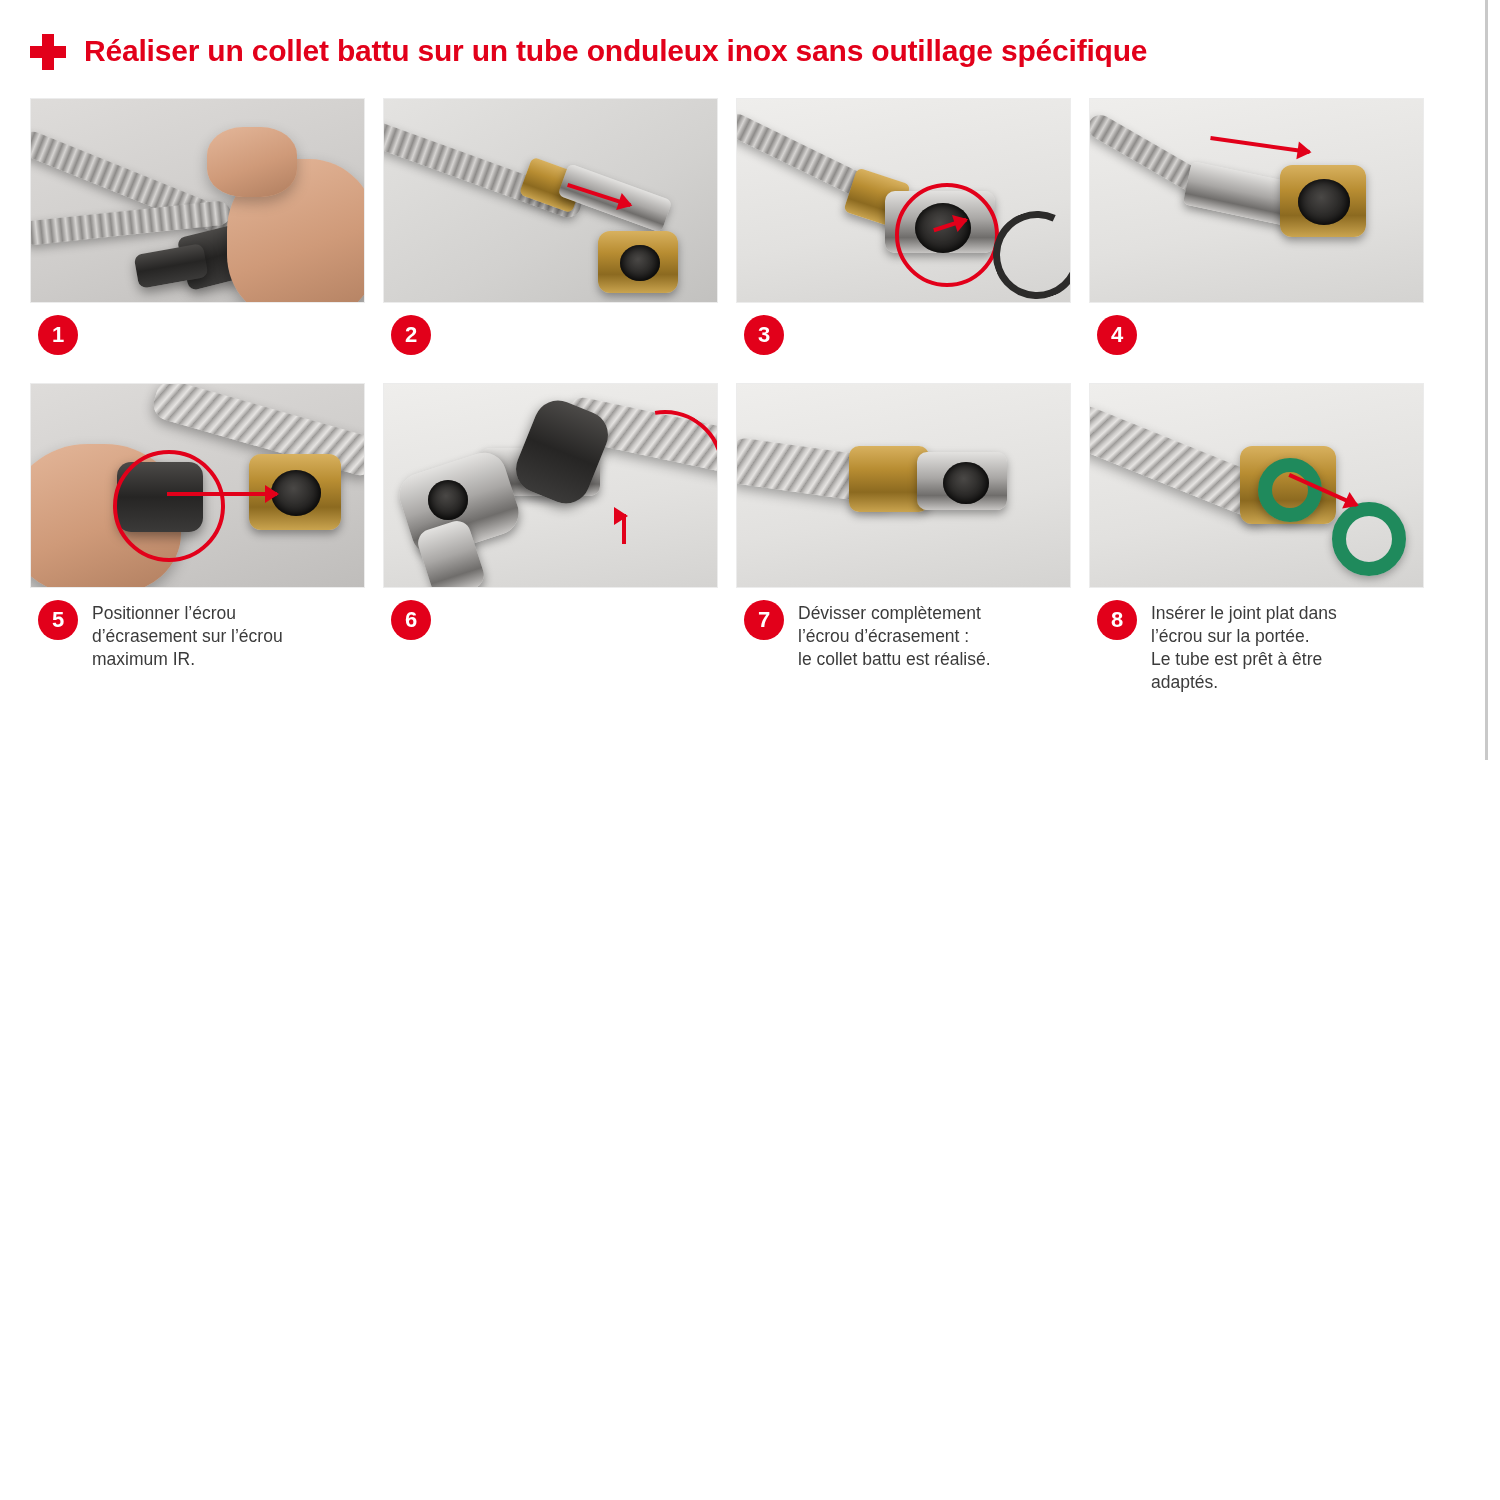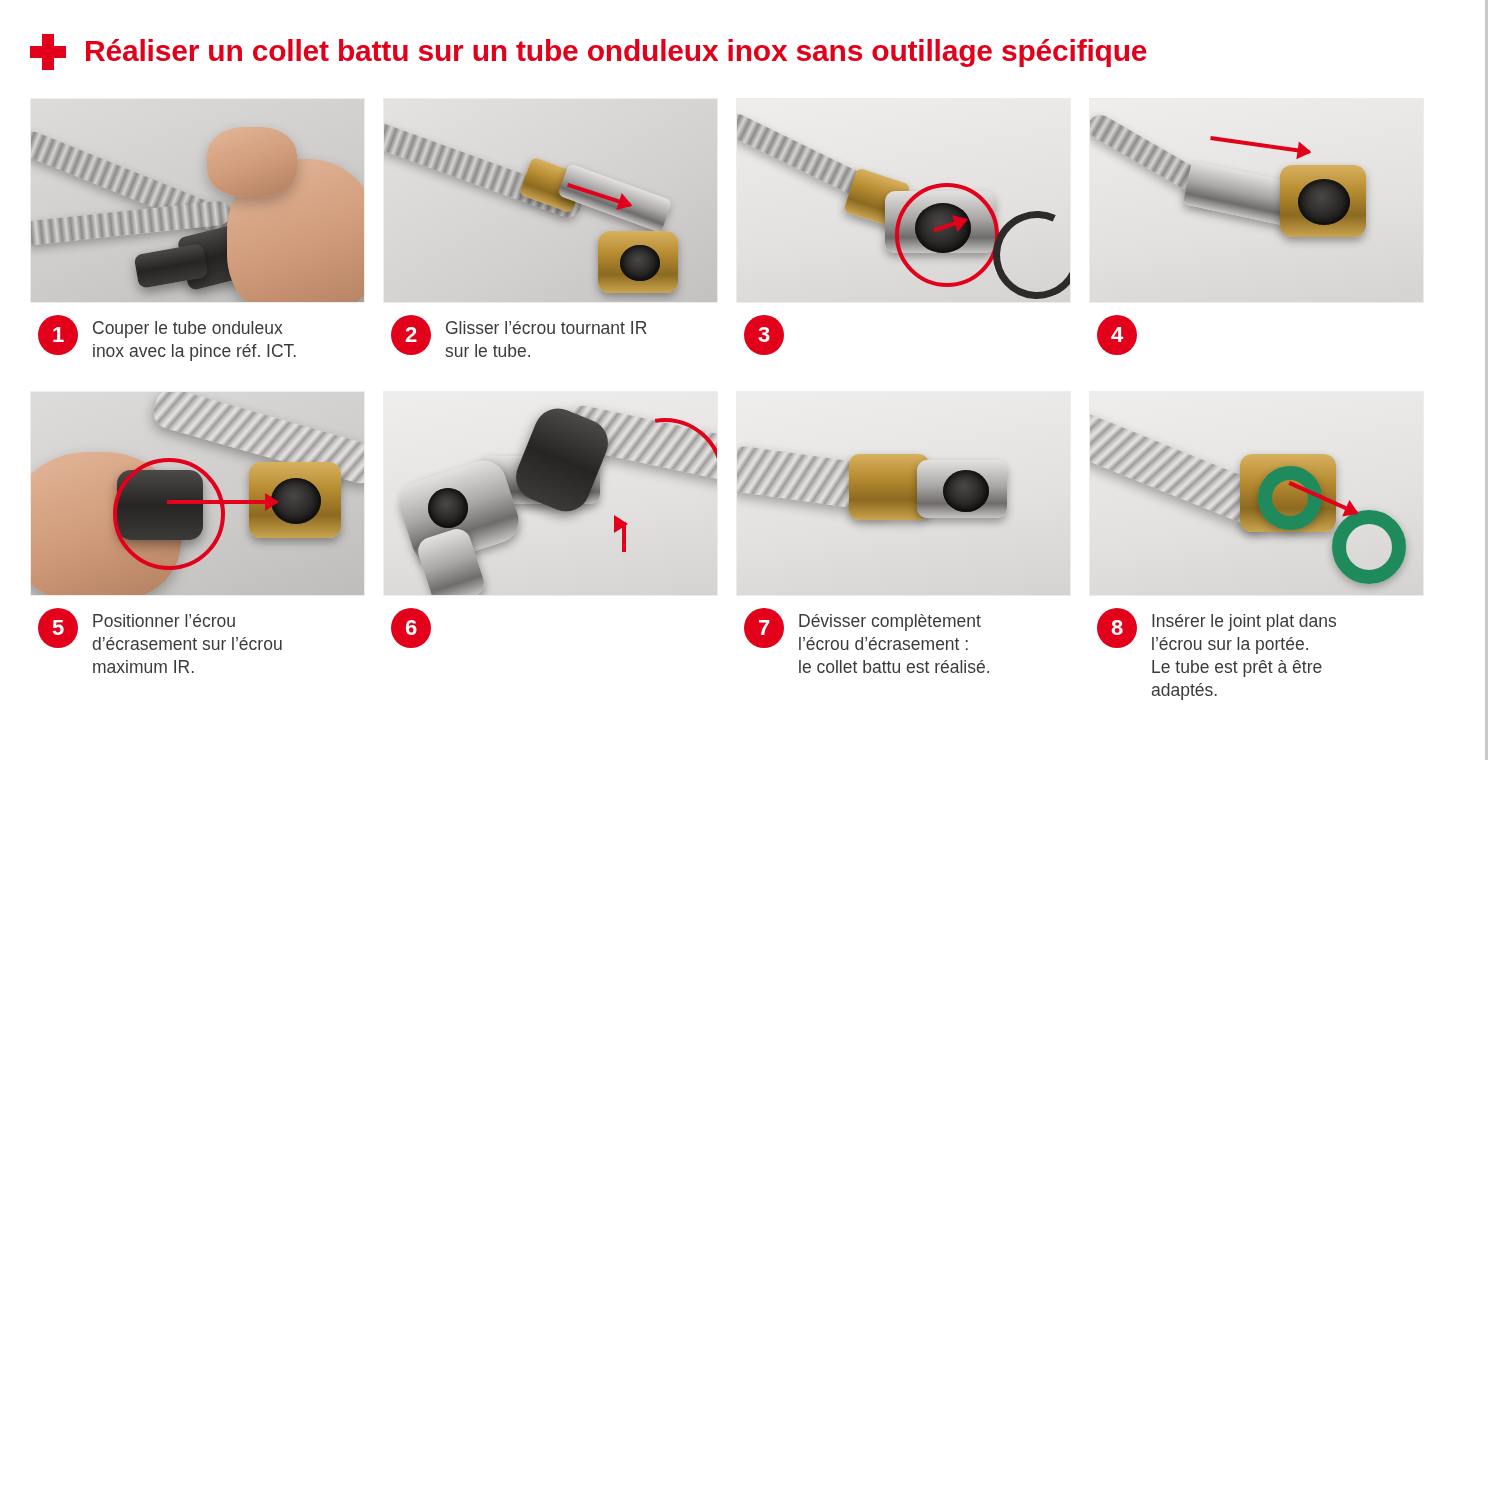--- a/index.html
+++ b/index.html
@@ -238,38 +238,34 @@
         <div class="photo bg-grey">
           <div class="hose" style="left:-10px; top:28px; width:300px; height:26px; transform:rotate(22deg); transform-origin:left center;"></div>
           <div class="hose" style="left:-10px; top:112px; width:210px; height:24px; transform:rotate(-6deg);"></div>
           <div class="black-tool" style="left:150px; top:122px; width:140px; height:54px; transform:rotate(-14deg);"></div>
           <div class="black-tool" style="left:105px; top:150px; width:70px; height:34px; transform:rotate(-10deg);"></div>
           <div class="hand" style="left:196px; top:60px; width:150px; height:160px;"></div>
           <div class="hand" style="left:176px; top:28px; width:90px; height:70px; border-radius:40%;"></div>
         </div>
         <div class="caption">
           <div class="badge">1</div>
-          <div class="cap-text">Couper le tube onduleux
-inox avec la pince réf. ICT.</div>
         </div>
       </div>
 
       <div class="cell">
         <div class="photo bg-grey2">
           <div class="hose" style="left:-20px; top:18px; width:230px; height:26px; transform:rotate(20deg); transform-origin:left center;"></div>
           <div class="brass" style="left:140px; top:66px; width:56px; height:40px; transform:rotate(20deg);"></div>
           <div class="steel" style="left:176px; top:82px; width:110px; height:34px; transform:rotate(20deg);"></div>
           <div class="brass" style="left:214px; top:132px; width:80px; height:62px; border-radius:12px;"></div>
           <div class="darkhole" style="left:236px; top:146px; width:40px; height:36px;"></div>
           <div class="arrow-red" style="left:182px; top:94px; width:66px; transform:rotate(18deg);"></div>
         </div>
         <div class="caption">
           <div class="badge">2</div>
-          <div class="cap-text">Glisser l’écrou tournant IR
-sur le tube.</div>
         </div>
       </div>
 
       <div class="cell">
         <div class="photo bg-light">
           <div class="hose" style="left:-10px; top:10px; width:170px; height:24px; transform:rotate(26deg); transform-origin:left center;"></div>
           <div class="brass" style="left:112px; top:76px; width:56px; height:46px; transform:rotate(18deg);"></div>
           <div class="steel" style="left:148px; top:92px; width:110px; height:62px; border-radius:10px;"></div>
           <div class="darkhole" style="left:178px; top:104px; width:56px; height:50px;"></div>
           <div class="circle-mark" style="left:158px; top:84px; width:96px; height:96px;"></div>

